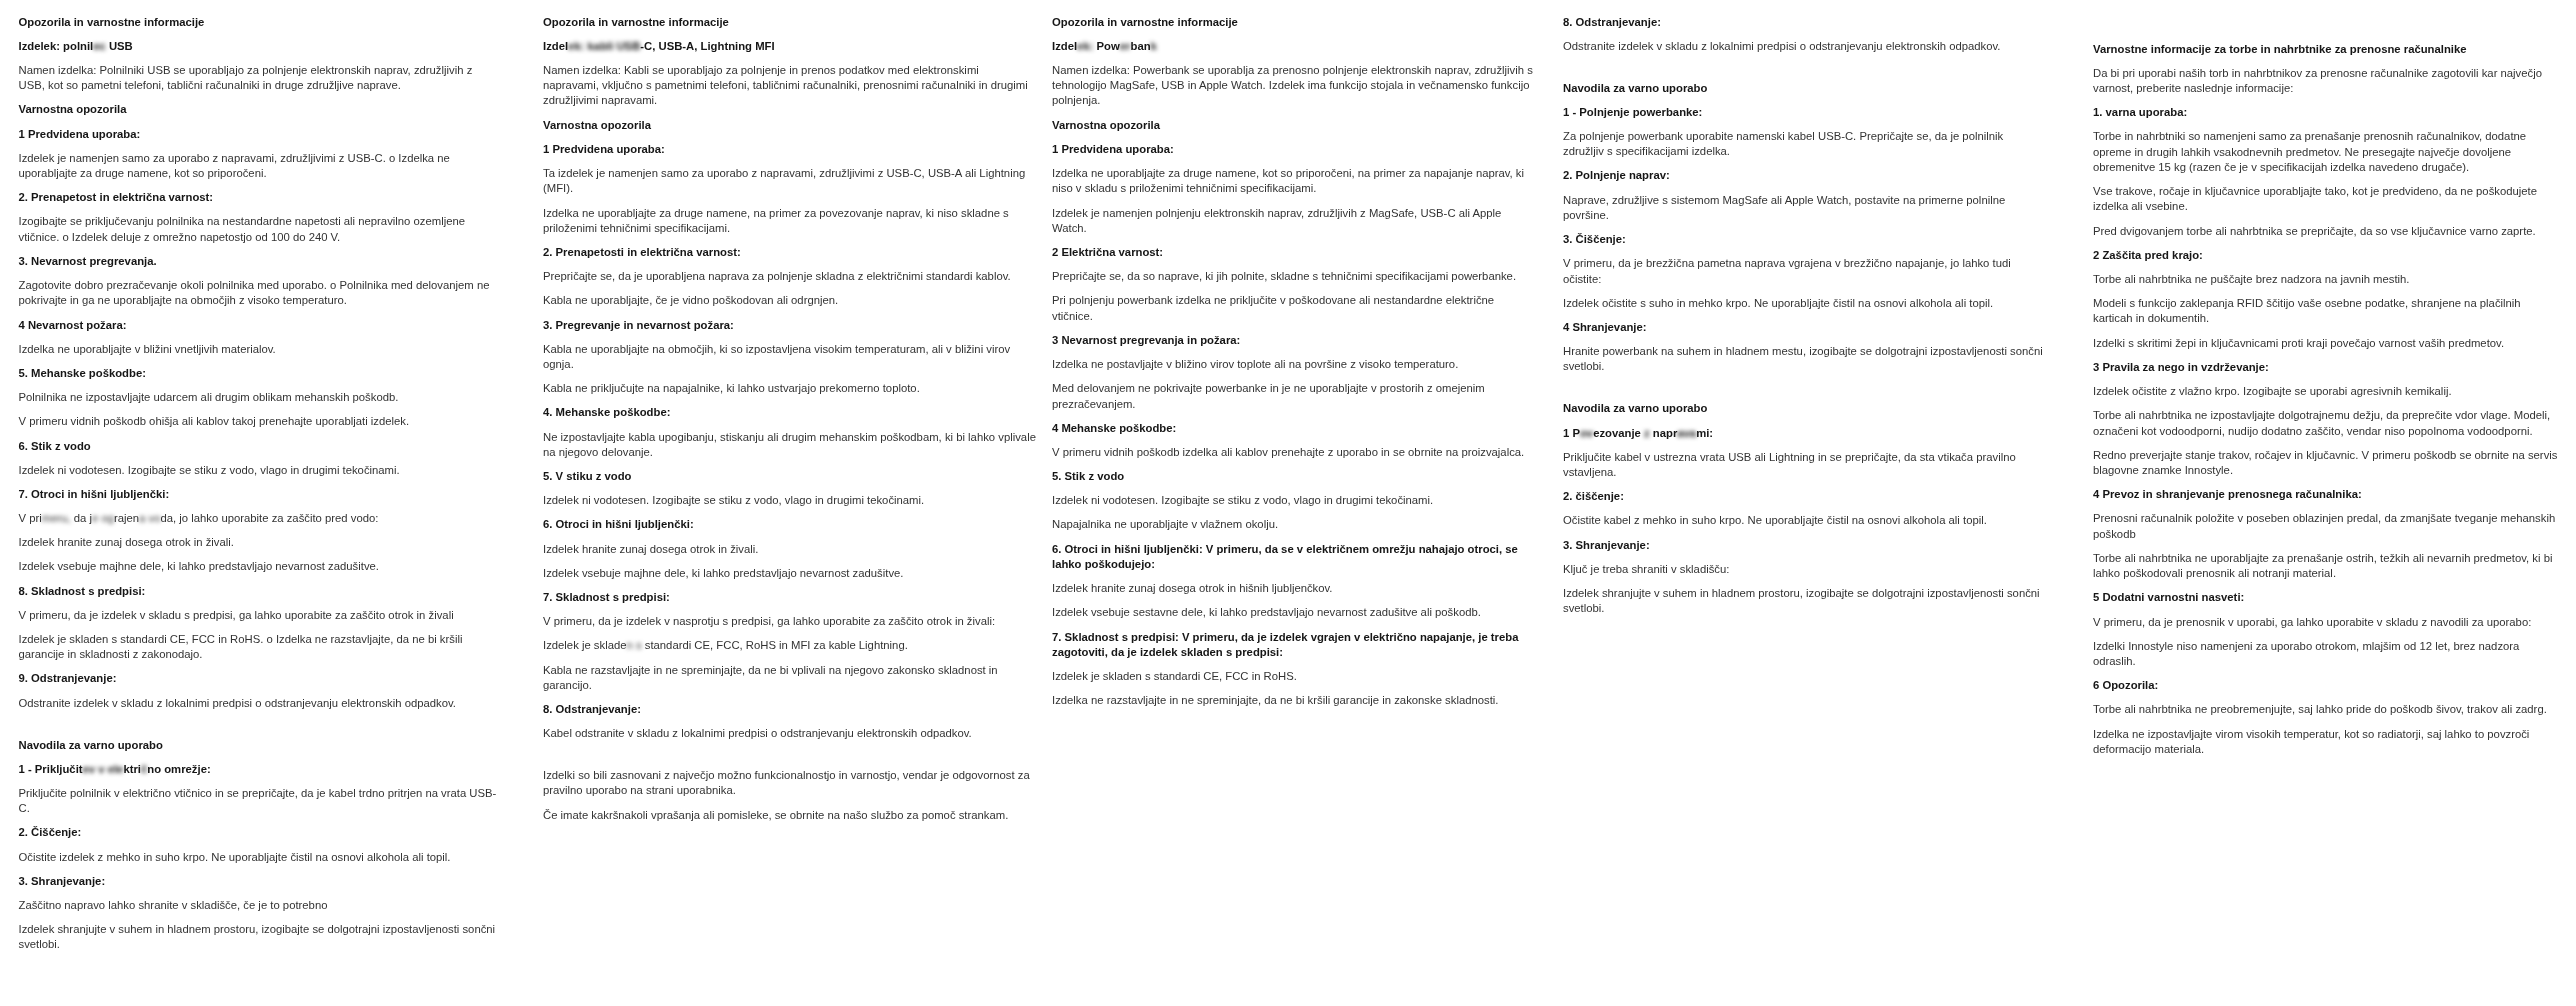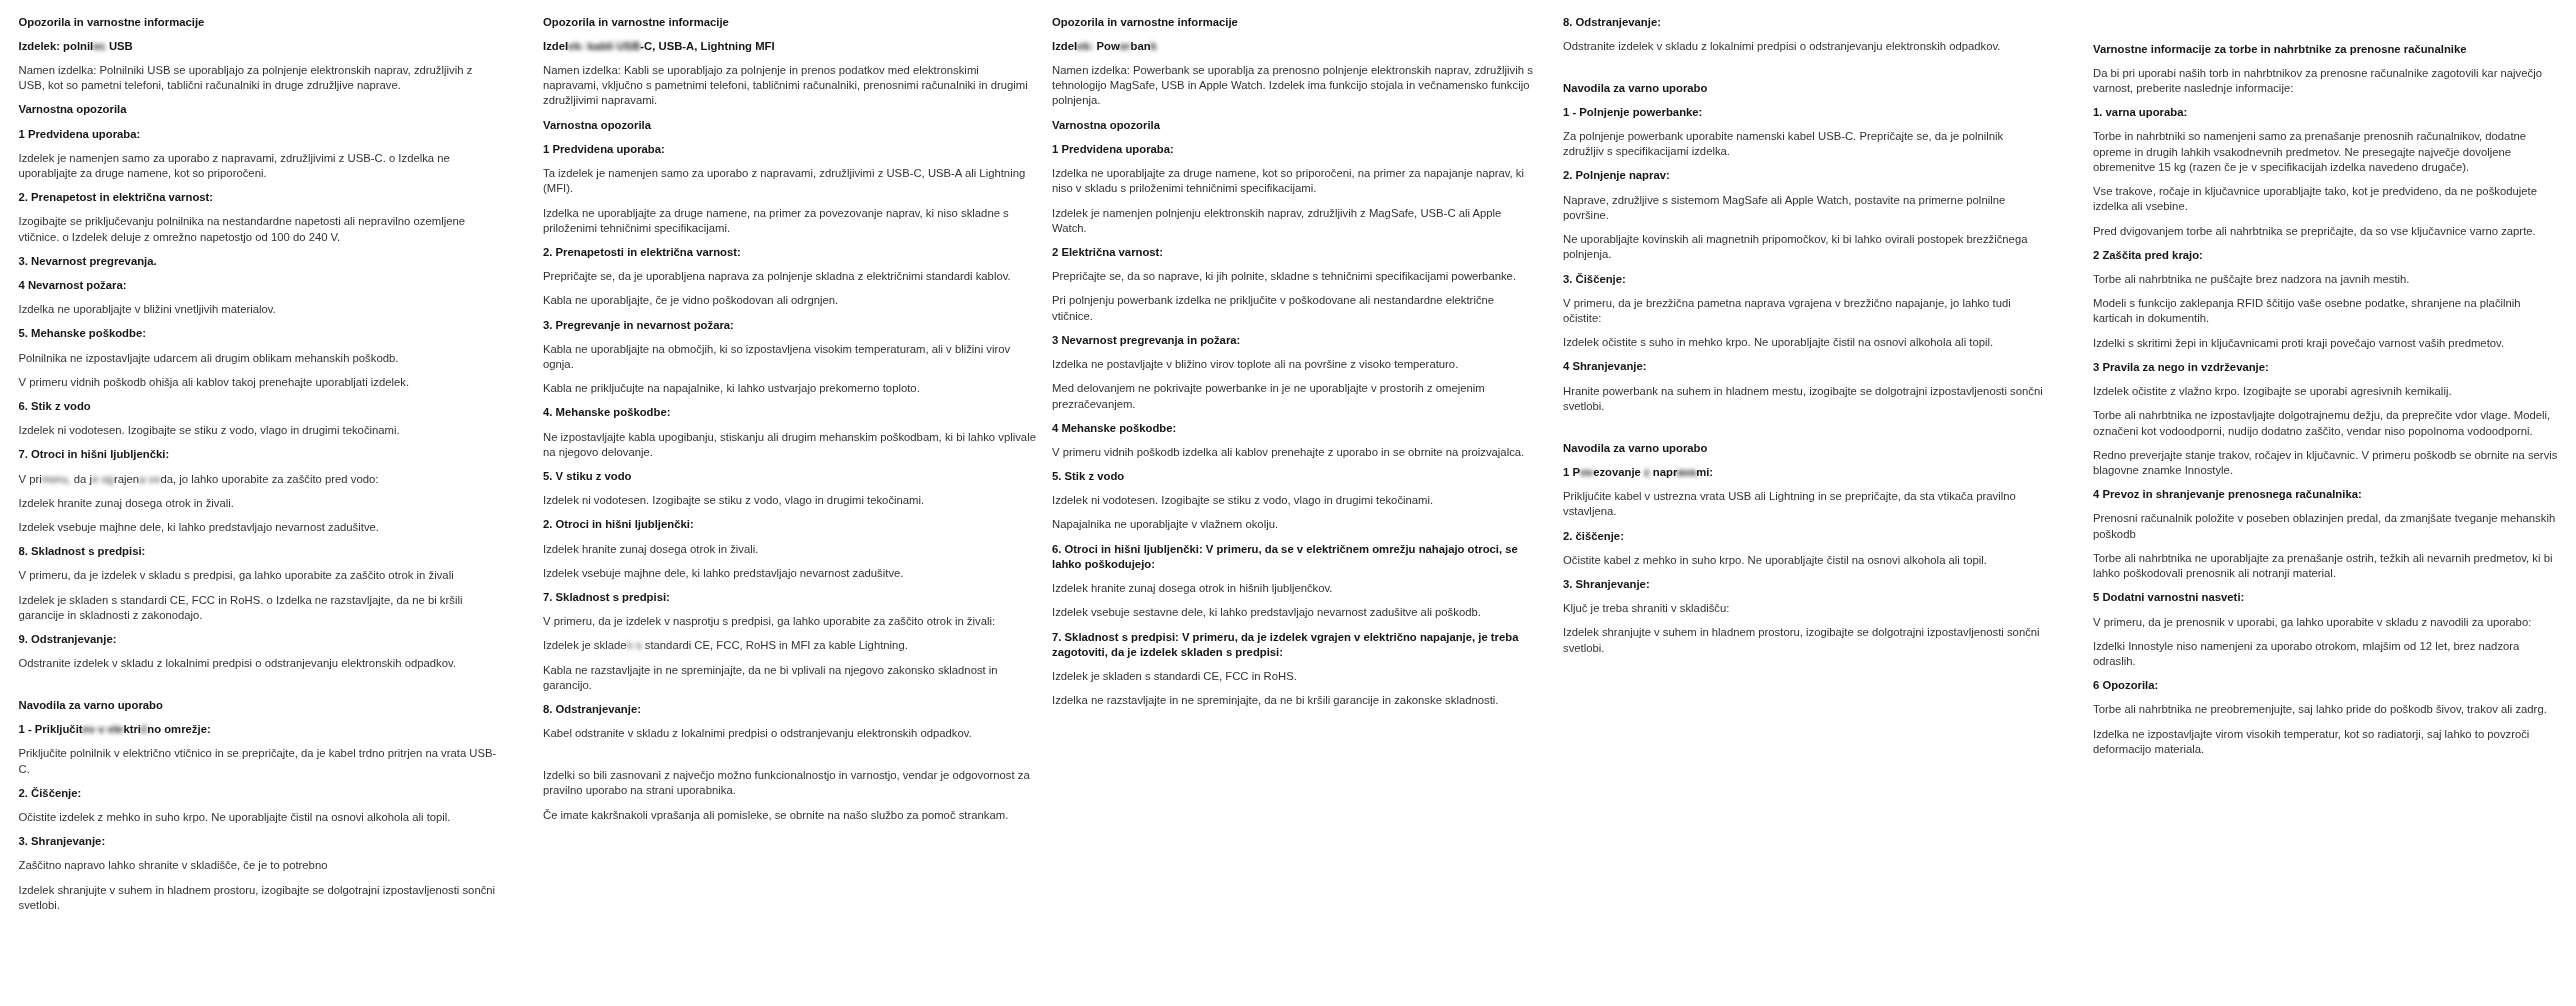--- a/index.html
+++ b/index.html
@@ -26,20 +26,21 @@
       <div class="col" style="left: 18.5px; width: 483px;">
         <div class="h"><span>Opozorila in varnostne informacije</span></div>
         <div class="h"><span>Izdelek: polnil</span><span class="blur">ec</span><span> USB</span></div>
         <div class="b"><span>Namen izdelka: Polnilniki USB se uporabljajo za polnjenje elektronskih naprav, združljivih z USB, kot so pametni telefoni, tablični računalniki in druge združljive naprave.</span></div>
         <div class="h"><span>Varnostna opozorila</span></div>
         <div class="h"><span>1 Predvidena uporaba:</span></div>
         <div class="b"><span>Izdelek je namenjen samo za uporabo z napravami, združljivimi z USB-C. o Izdelka ne uporabljajte za druge namene, kot so priporočeni.</span></div>
         <div class="h"><span>2. Prenapetost in električna varnost:</span></div>
         <div class="b"><span>Izogibajte se priključevanju polnilnika na nestandardne napetosti ali nepravilno ozemljene vtičnice. o Izdelek deluje z omrežno napetostjo od 100 do 240 V.</span></div>
         <div class="h"><span>3. Nevarnost pregrevanja.</span></div>
+        <div class="b"><span>Zagotovite dobro prezračevanje okoli polnilnika med uporabo. o Polnilnika med delovanjem ne pokrivajte in ga ne uporabljajte na območjih z visoko temperaturo.</span></div>
         <div class="h"><span>4 Nevarnost požara:</span></div>
         <div class="b"><span>Izdelka ne uporabljajte v bližini vnetljivih materialov.</span></div>
         <div class="h"><span>5. Mehanske poškodbe:</span></div>
         <div class="b"><span>Polnilnika ne izpostavljajte udarcem ali drugim oblikam mehanskih poškodb.</span></div>
         <div class="b"><span>V primeru vidnih poškodb ohišja ali kablov takoj prenehajte uporabljati izdelek.</span></div>
         <div class="h"><span>6. Stik z vodo</span></div>
         <div class="b"><span>Izdelek ni vodotesen. Izogibajte se stiku z vodo, vlago in drugimi tekočinami.</span></div>
         <div class="h"><span>7. Otroci in hišni ljubljenčki:</span></div>
         <div class="b"><span>V pri</span><span class="blur">meru,</span><span> da j</span><span class="blur">e og</span><span>rajen</span><span class="blur">a vo</span><span>da, jo lahko uporabite za zaščito pred vodo:</span></div>
         <div class="b"><span>Izdelek hranite zunaj dosega otrok in živali.</span></div>
@@ -70,21 +71,21 @@
         <div class="h"><span>2. Prenapetosti in električna varnost:</span></div>
         <div class="b"><span>Prepričajte se, da je uporabljena naprava za polnjenje skladna z električnimi standardi kablov.</span></div>
         <div class="b"><span>Kabla ne uporabljajte, če je vidno poškodovan ali odrgnjen.</span></div>
         <div class="h"><span>3. Pregrevanje in nevarnost požara:</span></div>
         <div class="b"><span>Kabla ne uporabljajte na območjih, ki so izpostavljena visokim temperaturam, ali v bližini virov ognja.</span></div>
         <div class="b"><span>Kabla ne priključujte na napajalnike, ki lahko ustvarjajo prekomerno toploto.</span></div>
         <div class="h"><span>4. Mehanske poškodbe:</span></div>
         <div class="b"><span>Ne izpostavljajte kabla upogibanju, stiskanju ali drugim mehanskim poškodbam, ki bi lahko vplivale na njegovo delovanje.</span></div>
         <div class="h"><span>5. V stiku z vodo</span></div>
         <div class="b"><span>Izdelek ni vodotesen. Izogibajte se stiku z vodo, vlago in drugimi tekočinami.</span></div>
-        <div class="h"><span>2. Otroci in hišni ljubljenčki:</span></div>
+        <div class="h"><span>6. Otroci in hišni ljubljenčki:</span></div>
         <div class="b"><span>Izdelek hranite zunaj dosega otrok in živali.</span></div>
         <div class="b"><span>Izdelek vsebuje majhne dele, ki lahko predstavljajo nevarnost zadušitve.</span></div>
         <div class="h"><span>7. Skladnost s predpisi:</span></div>
         <div class="b"><span>V primeru, da je izdelek v nasprotju s predpisi, ga lahko uporabite za zaščito otrok in živali:</span></div>
         <div class="b"><span>Izdelek je sklade</span><span class="blur">n s</span><span> standardi CE, FCC, RoHS in MFI za kable Lightning.</span></div>
         <div class="b"><span>Kabla ne razstavljajte in ne spreminjajte, da ne bi vplivali na njegovo zakonsko skladnost in garancijo.</span></div>
         <div class="h"><span>8. Odstranjevanje:</span></div>
         <div class="b"><span>Kabel odstranite v skladu z lokalnimi predpisi o odstranjevanju elektronskih odpadkov.</span></div>
         <div class="gap"></div>
         <div class="b"><span>Izdelki so bili zasnovani z največjo možno funkcionalnostjo in varnostjo, vendar je odgovornost za pravilno uporabo na strani uporabnika.</span></div>
@@ -118,21 +119,20 @@
       </div>
       <div class="col" style="left: 1563px; width: 483px;">
         <div class="h"><span>8. Odstranjevanje:</span></div>
         <div class="b"><span>Odstranite izdelek v skladu z lokalnimi predpisi o odstranjevanju elektronskih odpadkov.</span></div>
         <div class="gap"></div>
         <div class="h"><span>Navodila za varno uporabo</span></div>
         <div class="h"><span>1 - Polnjenje powerbanke:</span></div>
         <div class="b"><span>Za polnjenje powerbank uporabite namenski kabel USB-C. Prepričajte se, da je polnilnik združljiv s specifikacijami izdelka.</span></div>
         <div class="h"><span>2. Polnjenje naprav:</span></div>
         <div class="b"><span>Naprave, združljive s sistemom MagSafe ali Apple Watch, postavite na primerne polnilne površine.</span></div>
-        <div class="b"><span>Ne uporabljajte kovinskih ali magnetnih pripomočkov, ki bi lahko ovirali postopek brezžičnega polnjenja.</span></div>
         <div class="h"><span>3. Čiščenje:</span></div>
         <div class="b"><span>V primeru, da je brezžična pametna naprava vgrajena v brezžično napajanje, jo lahko tudi očistite:</span></div>
         <div class="b"><span>Izdelek očistite s suho in mehko krpo. Ne uporabljajte čistil na osnovi alkohola ali topil.</span></div>
         <div class="h"><span>4 Shranjevanje:</span></div>
         <div class="b"><span>Hranite powerbank na suhem in hladnem mestu, izogibajte se dolgotrajni izpostavljenosti sončni svetlobi.</span></div>
         <div class="gap"></div>
         <div class="h"><span>Navodila za varno uporabo</span></div>
         <div class="h"><span>1 P</span><span class="blur">ov</span><span>ezovanje </span><span class="blur">z</span><span> napr</span><span class="blur">ava</span><span>mi:</span></div>
         <div class="b"><span>Priključite kabel v ustrezna vrata USB ali Lightning in se prepričajte, da sta vtikača pravilno vstavljena.</span></div>
         <div class="h"><span>2. čiščenje:</span></div>

